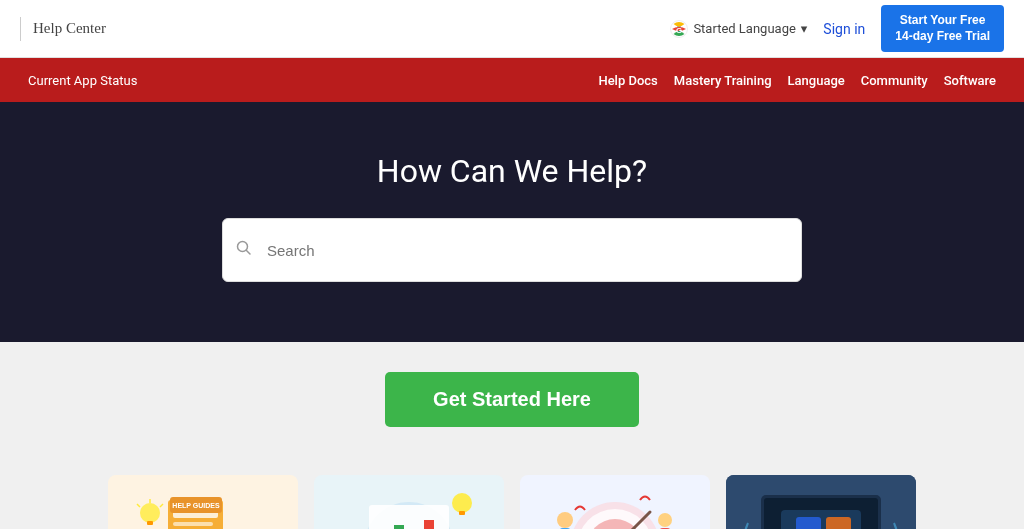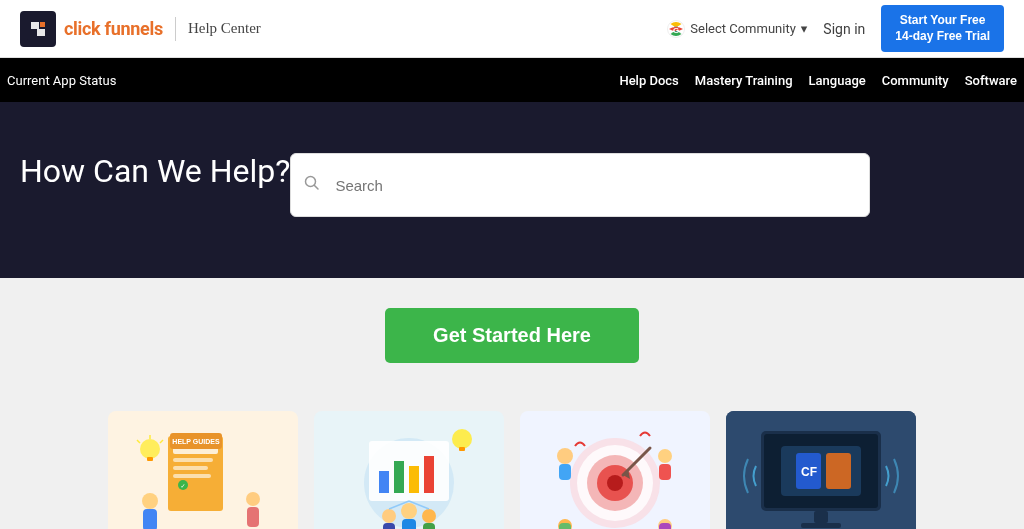--- a/index.html
+++ b/index.html
@@ -74,44 +74,44 @@
       width: 18px;
       height: 18px;
       display: flex;
       align-items: center;
       justify-content: center;
       font-size: 13px;
       font-weight: bold;
     }
     .sign-in-link {
       font-size: 14px;
-      color: #404040;
+      color: #1d4ed8;
       text-decoration: none;
       cursor: pointer;
     }
     .trial-button {
       background: #1a73e8;
       color: white;
       border: none;
       border-radius: 4px;
       padding: 8px 14px;
       font-size: 12px;
       font-weight: 600;
       cursor: pointer;
       text-align: center;
       line-height: 1.3;
     }
 
     
     .navbar {
-      background: #000000;
+      background: #b91c1c;
       height: 44px;
       display: flex;
       align-items: center;
-      padding: 0 7px;
+      padding: 0 28px;
       justify-content: space-between;
     }
     .nav-left {
       font-size: 13px;
       color: white;
     }
     .nav-right {
       display: flex;
       gap: 16px;
     }
@@ -120,21 +120,21 @@
       color: white;
       cursor: pointer;
       font-weight: 500;
     }
 
     
     .hero {
       background: #1a1a2e;
       padding: 50px 20px 60px;
       display: flex;
-      flex-direction: row;
+      flex-direction: column;
       align-items: center;
     }
     .hero-title {
       color: white;
       font-size: 32px;
       font-weight: 400;
       margin-bottom: 28px;
       text-align: center;
     }
     .search-container {
@@ -209,48 +209,36 @@
       align-items: center;
       justify-content: center;
       position: relative;
     }
   </style>
 </head>
 <body>
 
 <header class="header">
   <div class="header-left">
-    <div class="logo-box">
-      <div class="logo-icon">
-        <svg width="22" height="22" viewBox="0 0 22 22">
-          <rect x="0" y="0" width="22" height="22" fill="#1a1a2e" rx="2"></rect>
-          <polygon points="4,4 12,4 12,11 18,11 18,18 10,18 10,11 4,11" fill="white" opacity="0.9"></polygon>
-          <rect x="13" y="4" width="5" height="5" fill="#e8702a"></rect>
-        </svg>
-      </div>
-      <span class="logo-text">
-        <span>click funnels</span>
-      </span>
-    </div>
     <div class="header-divider"></div>
     <span class="help-center-text">Help Center</span>
   </div>
   <div class="header-right">
     <div class="google-translate">
       <div class="google-g">
         <svg width="18" height="18" viewBox="0 0 18 18">
           <circle cx="9" cy="9" r="8.5" fill="none" stroke="#ddd" stroke-width="0.5"></circle>
           <path d="M9 2 Q11 5 11 9 Q11 13 9 16 Q7 13 7 9 Q7 5 9 2Z" fill="#4285F4"></path>
           <path d="M2 9 Q5 7 9 7 Q13 7 16 9 Q13 11 9 11 Q5 11 2 9Z" fill="#EA4335"></path>
           <path d="M3.5 4 Q6 6 9 7 Q12 6 14.5 4 Q12 2 9 2 Q6 2 3.5 4Z" fill="#FBBC05"></path>
           <path d="M3.5 14 Q6 12 9 11 Q12 12 14.5 14 Q12 16 9 16 Q6 16 3.5 14Z" fill="#34A853"></path>
           <text x="9" y="12.5" font-size="8" font-weight="bold" fill="white" text-anchor="middle" font-family="sans-serif">G</text>
         </svg>
       </div>
-      <span>Select Community</span>
+      <span>Started Language</span>
       <span>▾</span>
     </div>
     <a class="sign-in-link">Sign in</a>
     <button class="trial-button">
       <div>Start Your Free</div>
       <div>14-day Free Trial</div>
     </button>
   </div>
 </header>
 

